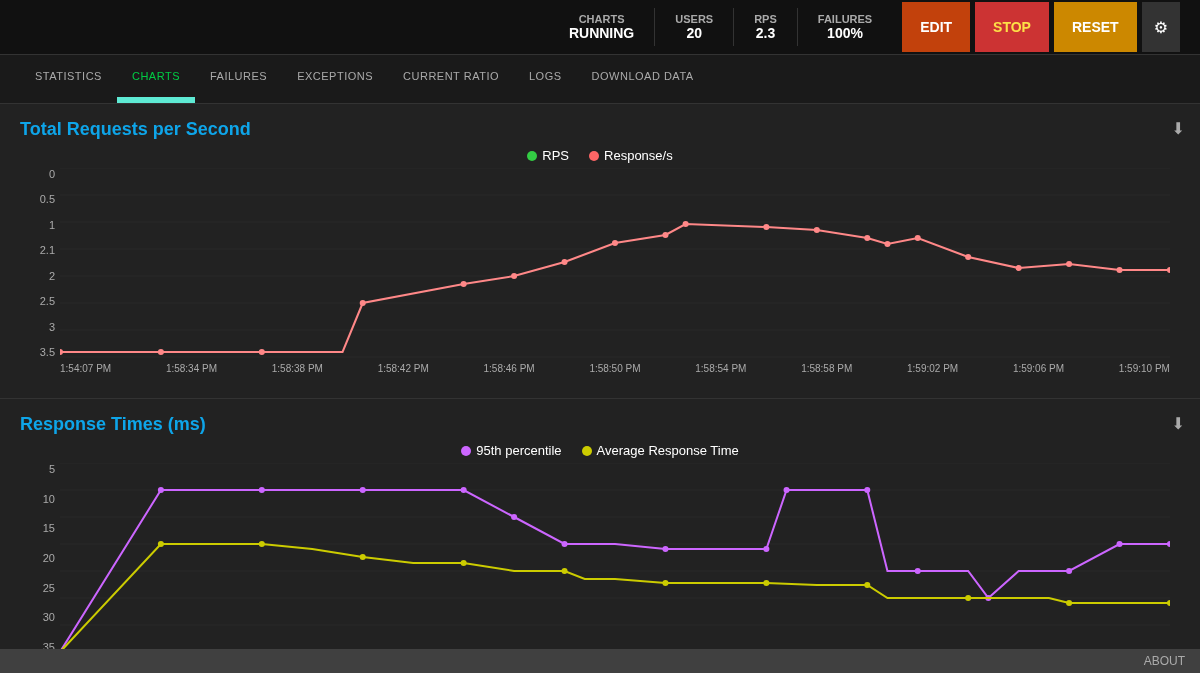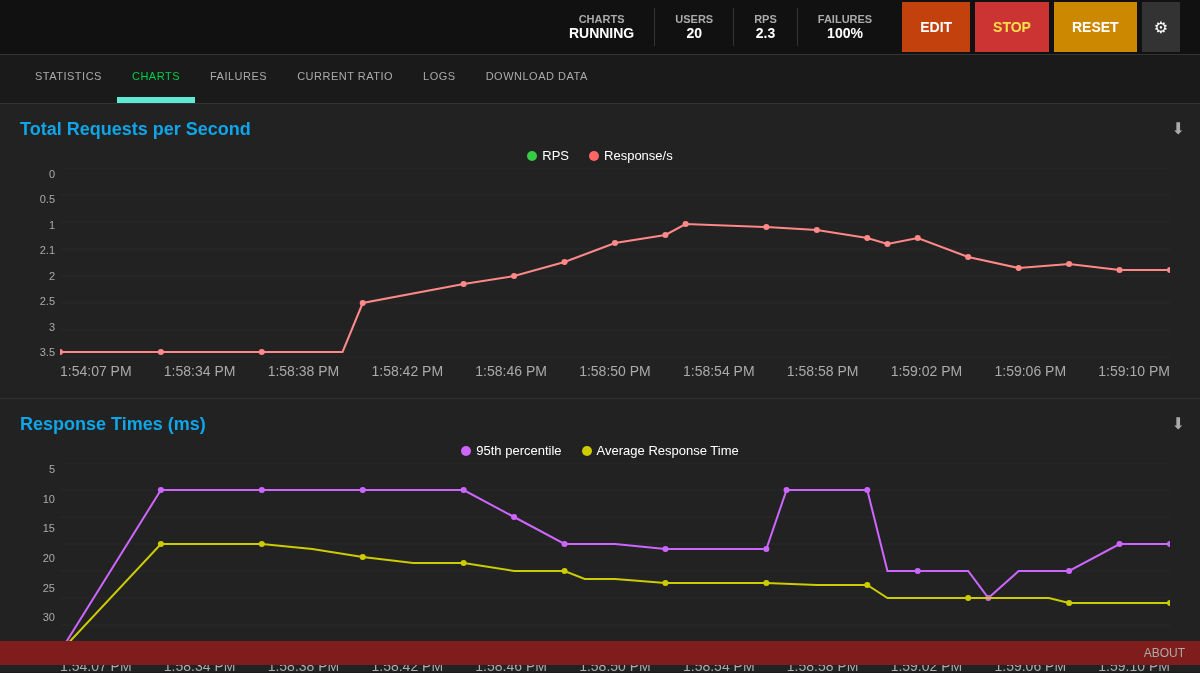--- a/index.html
+++ b/index.html
@@ -207,38 +207,38 @@
       left: 40px;
       right: 10px;
       bottom: 0;
       height: 30px;
       display: flex;
       justify-content: space-between;
       align-items: flex-start;
       padding-top: 5px;
     }
     .x-label {
-      font-size: 14px;
+      font-size: 10px;
       color: #aaa;
       text-align: center;
     }
 
     .chart-svg {
       width: 100%;
       height: 100%;
     }
 
     .about-bar {
-      background: #7f1d1d;
+      background: #404040;
       text-align: right;
       padding: 5px 15px;
       font-size: 12px;
       color: #aaa;
       position: fixed;
-      bottom: 8px;
+      bottom: 0;
       right: 0;
       width: 100%;
     }
   </style>
 </head>
 <body>
 
 <div class="header">
 
   <div class="status-blocks">
@@ -265,20 +265,21 @@
     <button class="btn-stop">STOP</button>
     <button class="btn-reset">RESET</button>
     <button class="btn-settings">⚙</button>
   </div>
 </div>
 
 <nav class="nav">
   <a class="nav-item">STATISTICS</a>
   <a class="nav-item active">CHARTS</a>
   <a class="nav-item">FAILURES</a>
+  <a class="nav-item">EXCEPTIONS</a>
   <a class="nav-item">CURRENT RATIO</a>
   <a class="nav-item">LOGS</a>
   <a class="nav-item">DOWNLOAD DATA</a>
 </nav>
 
 <div class="charts-area">
 
   <div class="chart-container">
     <span class="download-icon">⬇</span>
     <div class="chart-title">Total Requests per Second</div>

